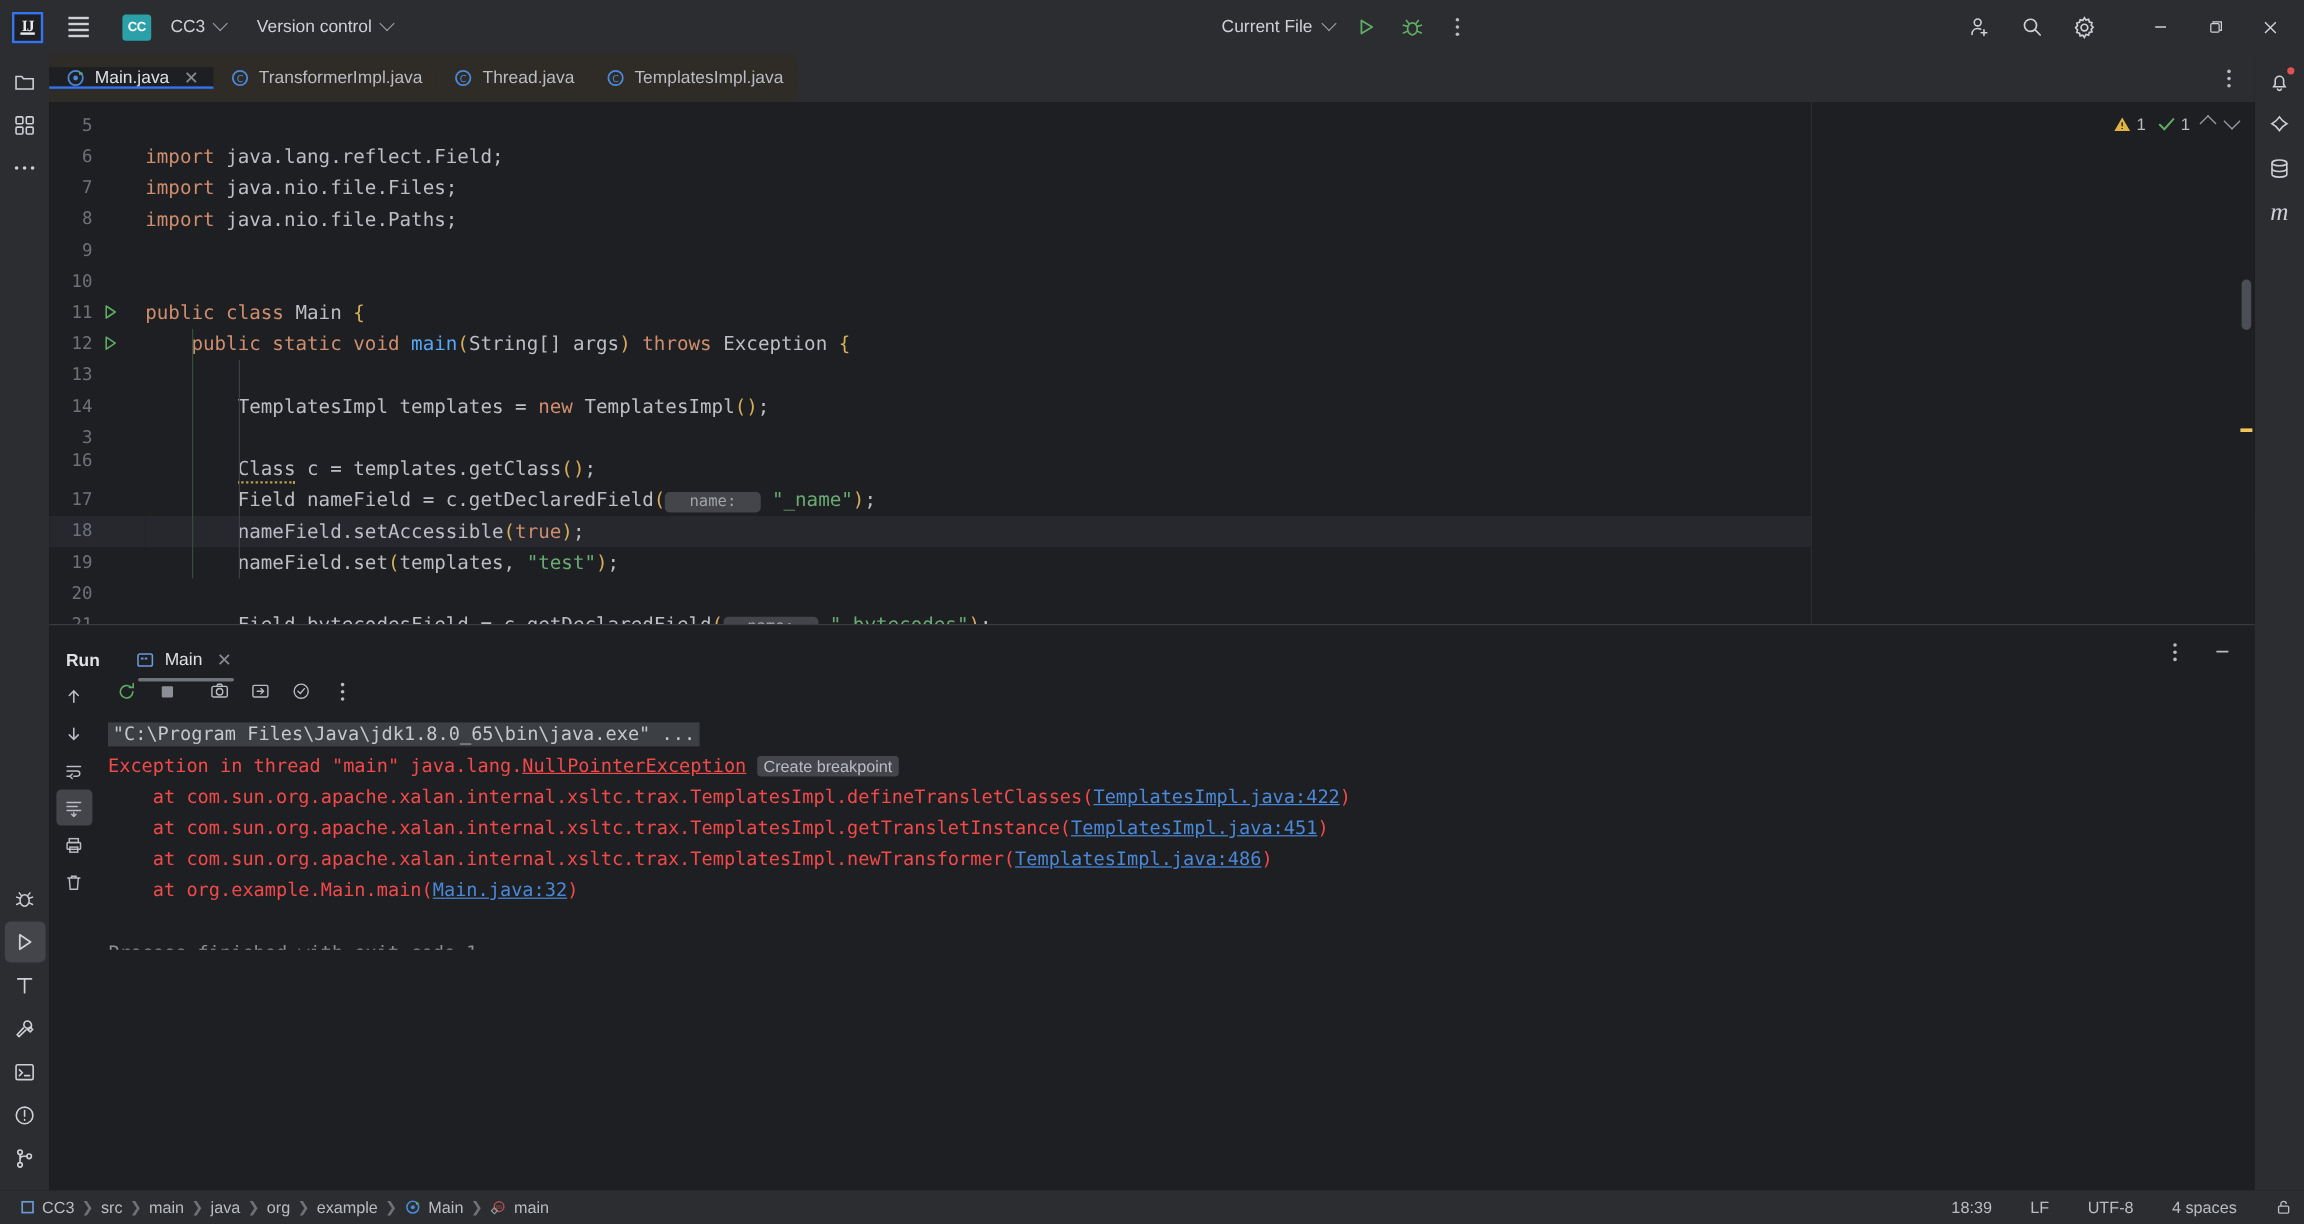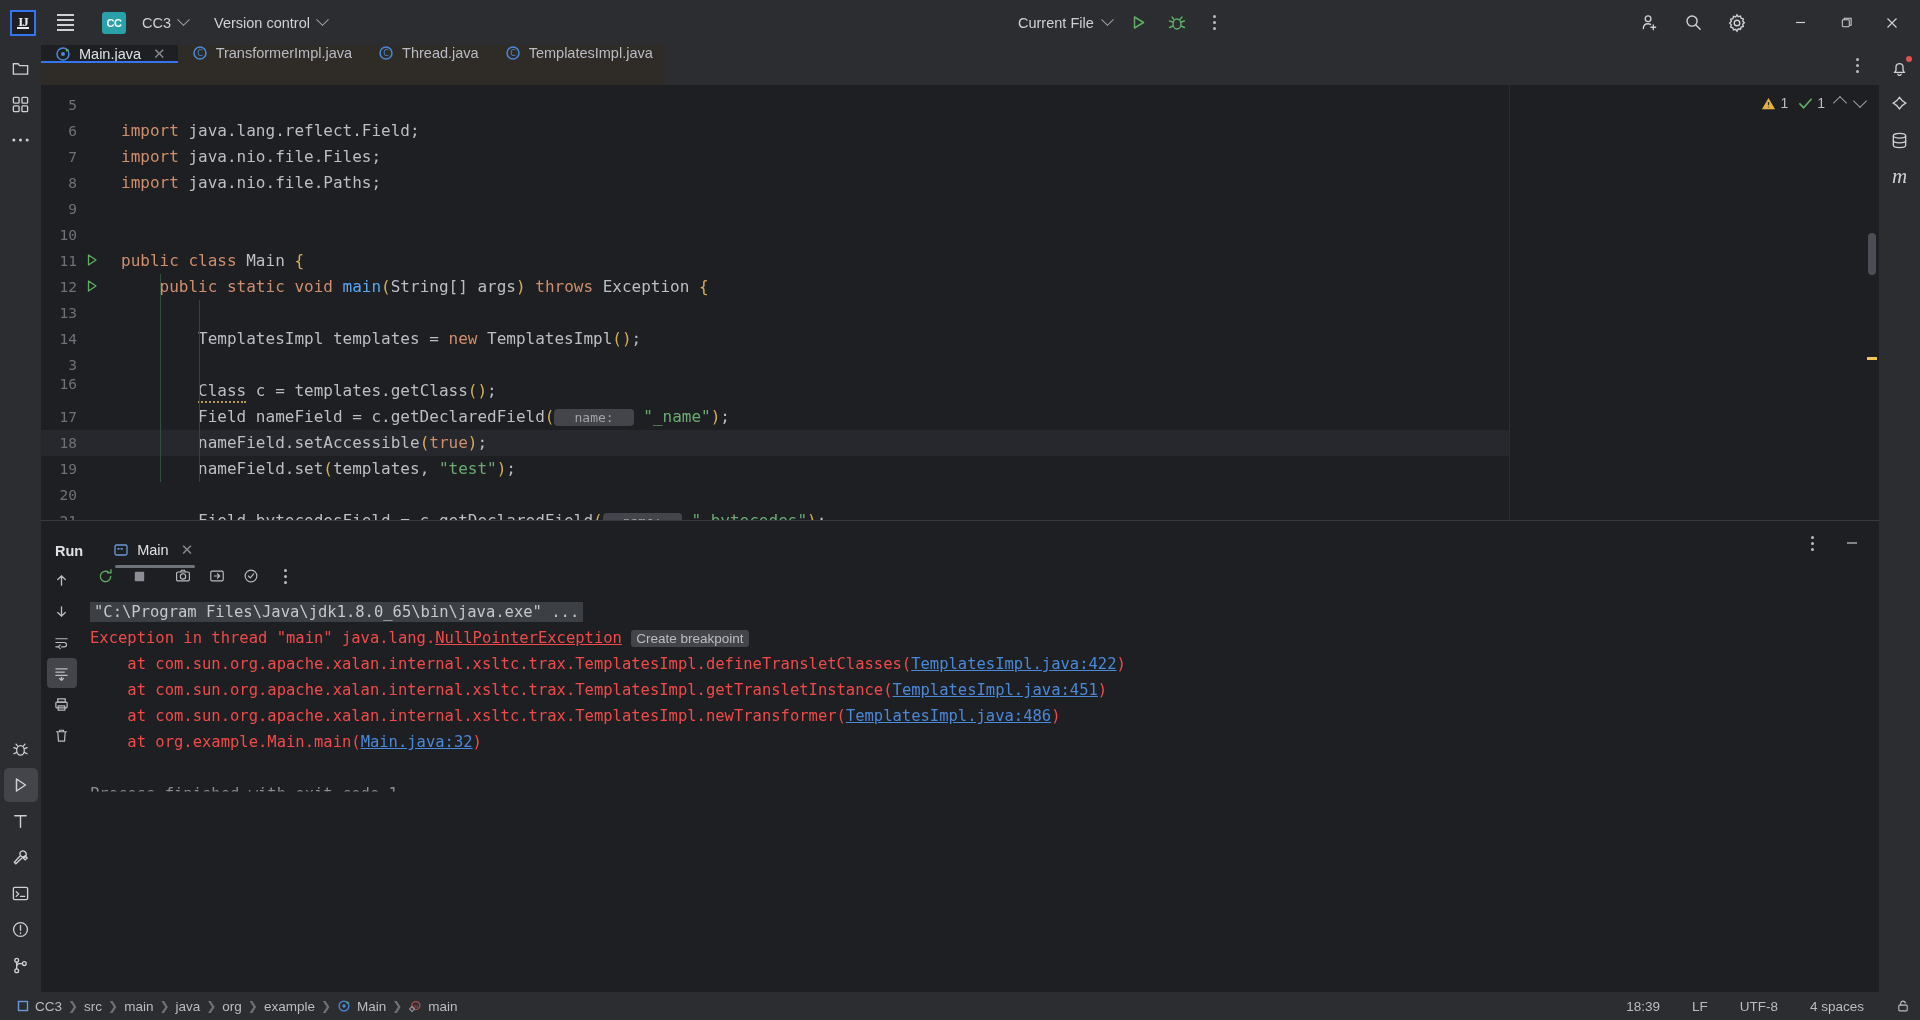--- a/index.html
+++ b/index.html
@@ -63,21 +63,21 @@
     width: 41px; flex: 0 0 41px; background: #2b2d30;
     display: flex; flex-direction: column; align-items: center;
     padding-top: 6px; gap: 2px;
   }
 
   
   .center { flex: 1; display: flex; flex-direction: column; min-width: 0; background: #1e1f22; }
 
   
   .tabbar { height: 40px; flex: 0 0 40px; background: #2b2d30; display: flex; align-items: stretch; position: relative; }
-  .tabs { display: flex; align-items: flex-start; background:#2f2b27; }
+  .tabs { display: flex; align-items: center; background:#2f2b27; }
   .tab { display: flex; align-items: center; gap: 8px; padding: 0 12px 0 14px; font-size: 14.5px; color: #b9bcc2; cursor: pointer; position: relative; background: #2f2b27; }
   .tab.active { background: #1e1f22; color: #dfe1e5; }
   .tab.active::after { content:''; position:absolute; left:0; right:0; bottom:0; height:2px; background:#3574f0; }
   .tab .x { font-size: 15px; color: #868a91; margin-left: 4px; }
   .tabbar .tb-more { margin-left: auto; display: flex; align-items: center; padding-right: 14px; }
   .dots-v { display: flex; flex-direction: column; gap: 3px; align-items: center; cursor: pointer; padding: 6px; }
   .dots-v i { width: 3px; height: 3px; background: #b9bcc2; border-radius: 50%; display: block; }
 
   
   .editorwrap { flex: 1; display: flex; min-height: 0; position: relative; background: #1e1f22; }

